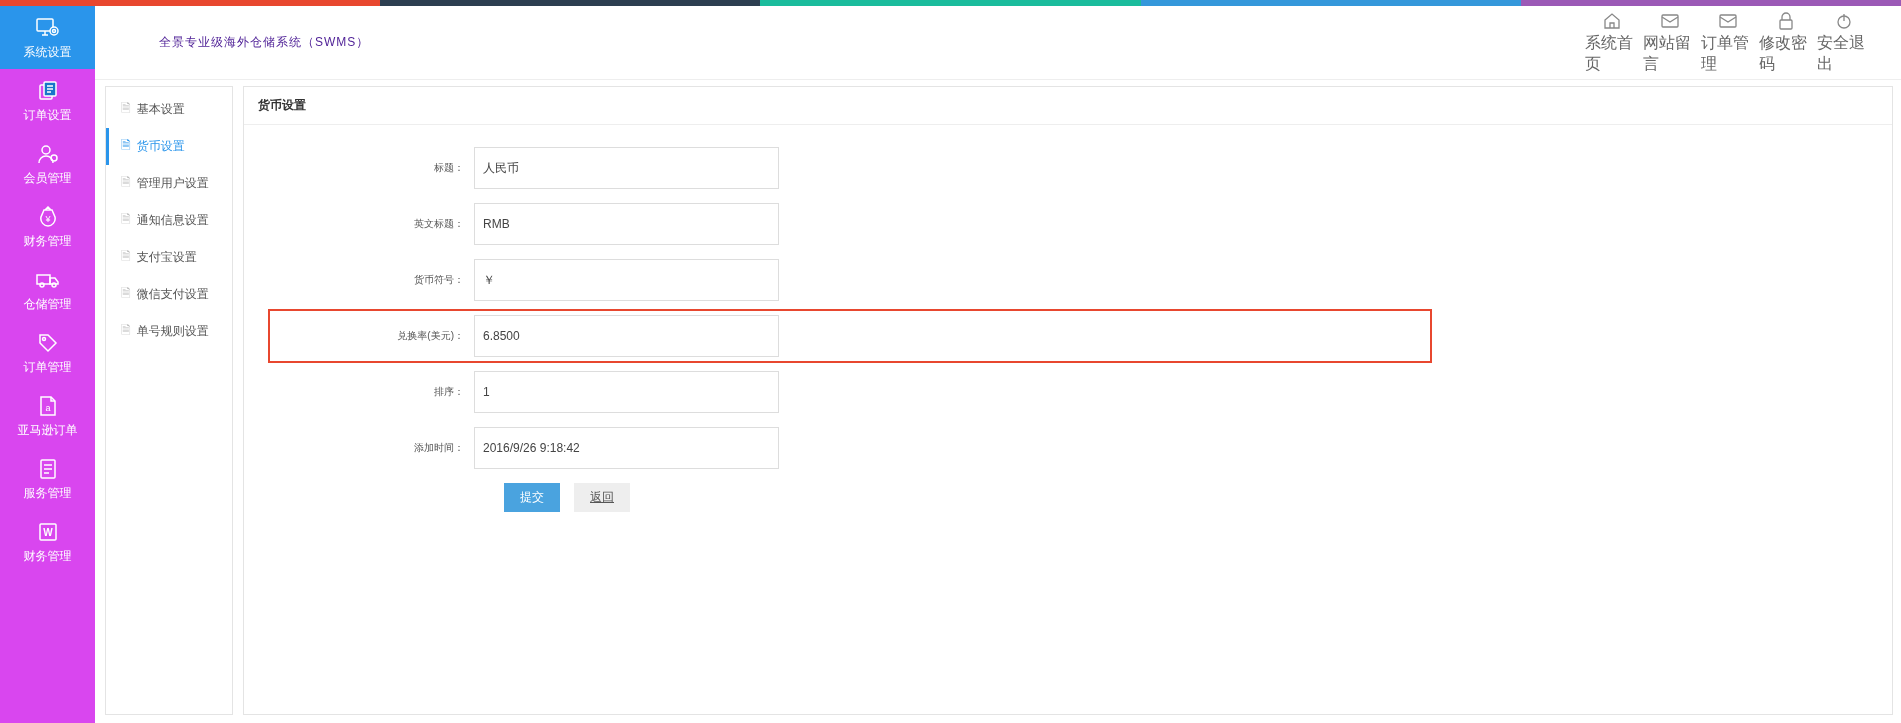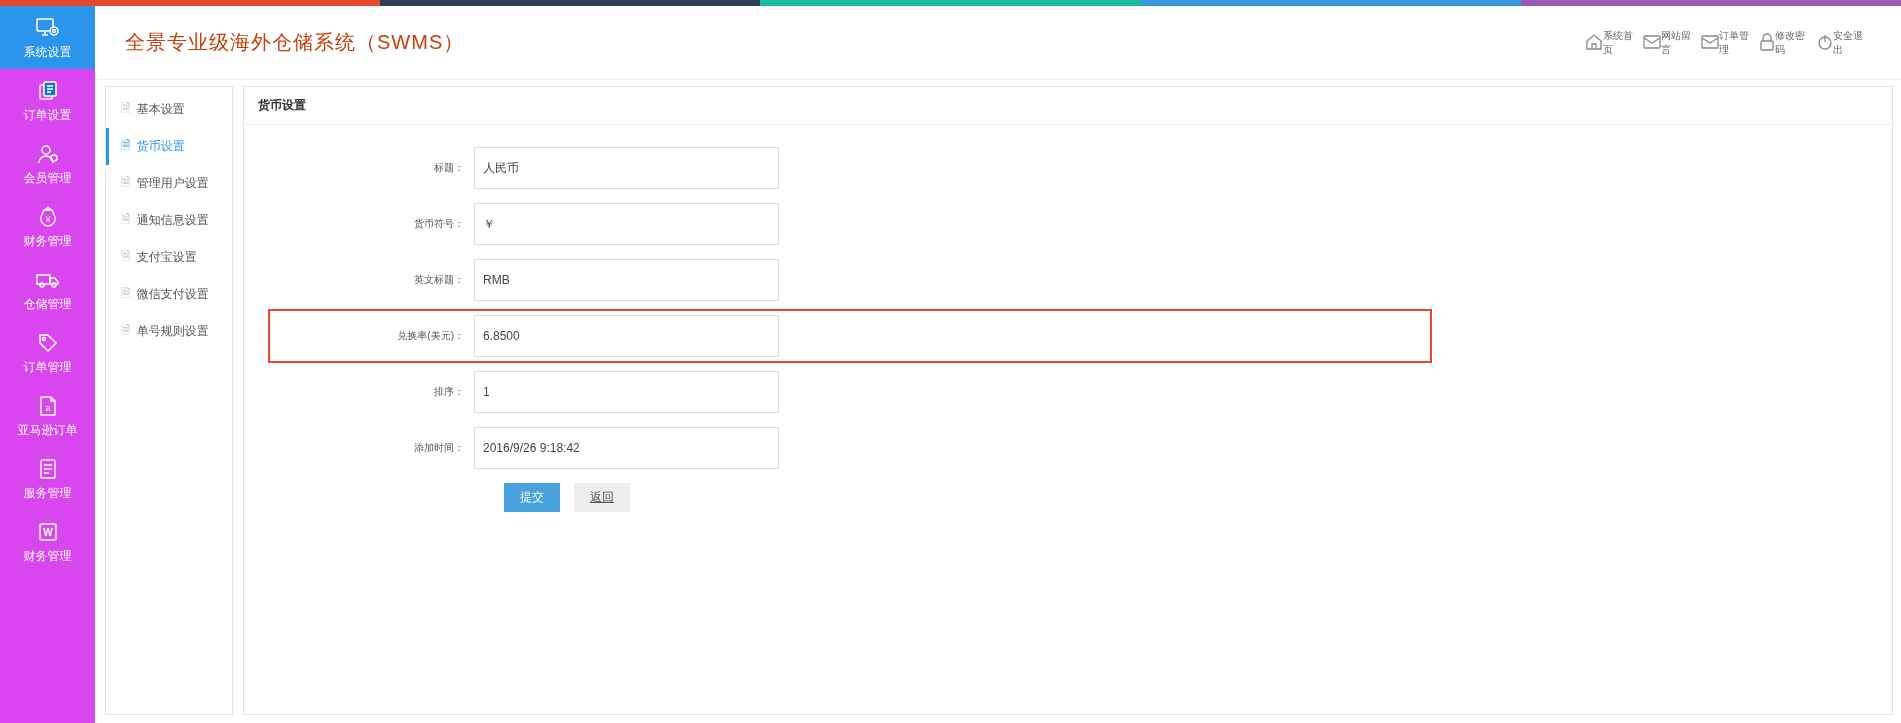--- a/index.html
+++ b/index.html
@@ -17,23 +17,23 @@
 
 .sidebar-main { width: 95px; background: #d946ef; color: #fff; flex-shrink: 0; }
 .sidebar-main .nav-item { display: flex; flex-direction: column; align-items: center; justify-content: center; padding: 10px 0 8px; cursor: pointer; font-size: 12px; }
 .sidebar-main .nav-item.active { background: #2a95eb; }
 .sidebar-main .nav-item .icon { font-size: 22px; margin-bottom: 4px; height: 24px; display: flex; align-items: center; justify-content: center; }
 .sidebar-main .nav-item .label { font-size: 12px; }
 
 .right { flex: 1; display: flex; flex-direction: column; }
 
 .header { height: 74px; display: flex; align-items: center; justify-content: space-between; padding: 0 30px 0 30px; border-bottom: 1px solid #eee; }
-.header .title { font-size: 20px; color: #c2410c; letter-spacing: 1px; }
+.header .title { font-size: 12px; color: #4c1d95; letter-spacing: 1px; margin-left: 34px; }
 .header .actions { display: flex; gap: 4px; }
-.header .action { display: flex; align-items: center; justify-content: center; font-size: 10px; color: #666; cursor: pointer; width: 54px; }
+.header .action { display: flex; flex-direction: column; align-items: center; justify-content: center; font-size: 16px; color: #666; cursor: pointer; width: 54px; }
 .header .action .aicon { font-size: 18px; color: #888; margin-bottom: 2px; height: 20px; display: flex; align-items: center; justify-content: center; }
 
 .body { flex: 1; display: flex; padding: 6px 8px 8px 10px; gap: 10px; background: #fff; }
 
 .sub-sidebar { width: 128px; border: 1px solid #e4e4e4; background: #fff; padding: 4px 0; }
 .sub-sidebar .sub-item { padding: 8px 12px; font-size: 12px; color: #555; cursor: pointer; border-left: 3px solid transparent; display: flex; align-items: center; gap: 6px; }
 .sub-sidebar .sub-item.active { color: #2a95eb; border-left-color: #2a95eb; }
 .sub-sidebar .sub-item .file-icon { color: #bbb; font-size: 12px; }
 
 .content { flex: 1; border: 1px solid #e4e4e4; background: #fff; }
@@ -244,27 +244,27 @@
       <div class="content">
         <div class="content-title">货币设置</div>
         <div class="form">
 
           <div class="form-row">
             <div class="form-label">标题：</div>
             <input class="form-input" value="人民币" style="">
           </div>
 
           <div class="form-row">
+            <div class="form-label">英文标题：</div>
+            <input class="form-input" value="RMB" style="">
+          </div>
+
+          <div class="form-row">
             <div class="form-label">货币符号：</div>
             <input class="form-input" value="￥" style="">
-          </div>
-
-          <div class="form-row">
-            <div class="form-label">英文标题：</div>
-            <input class="form-input" value="RMB" style="">
           </div>
 
           <div class="form-row highlight">
             <div class="form-label">兑换率(美元)：</div>
             <input class="form-input" value="6.8500" style="">
           </div>
 
           <div class="form-row">
             <div class="form-label">排序：</div>
             <input class="form-input" value="1" style="">

